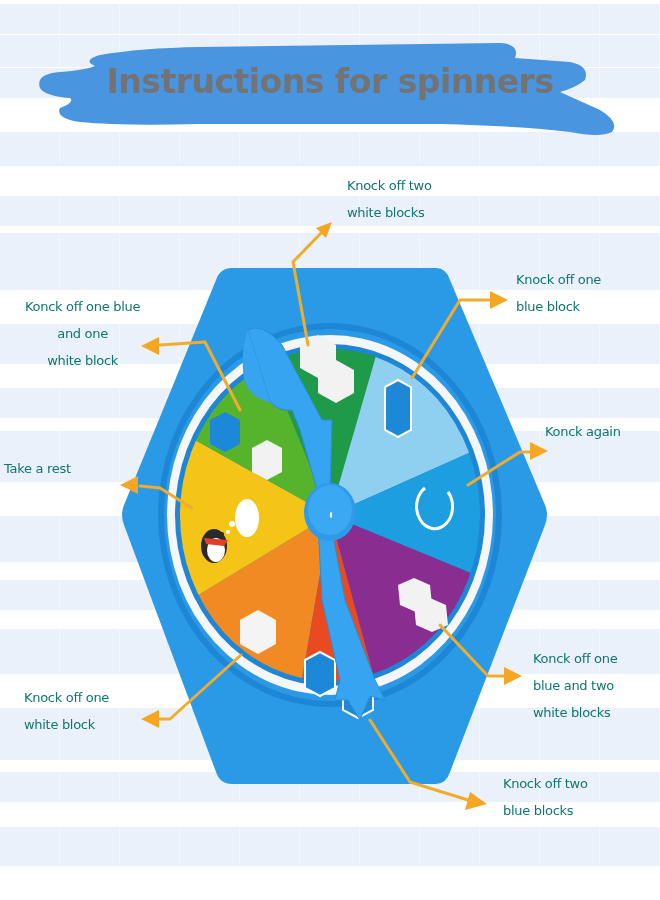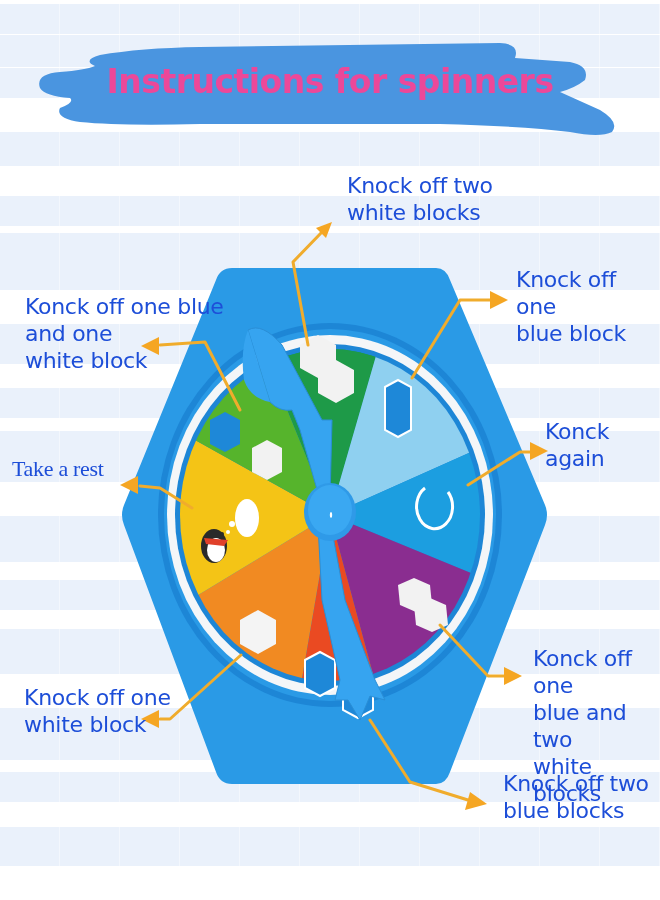--- a/index.html
+++ b/index.html
@@ -28,29 +28,29 @@
     background-image: repeating-linear-gradient(to right,
       transparent 0px, transparent 59px,
       rgba(255,255,255,0.7) 59px, rgba(255,255,255,0.7) 60px);
     opacity: 0.6;
   }
   .banner {
     position: absolute; left: 0; top: 0; width: 660px; height: 160px;
   }
   .title {
     position: absolute; left: 0; width: 660px; top: 62px;
-    text-align: center; color: #ec4899;
+    text-align: center; color: #737373;
     font-family: "DejaVu Sans", sans-serif; font-weight: bold;
     font-size: 33px; letter-spacing: -0.5px;
   }
   .spinner-svg { position: absolute; left: 0; top: 0; }
   .label {
-    position: absolute; color: #1d4ed8;
+    position: absolute; color: #0f766e;
     font-family: "DejaVu Sans", "Liberation Sans", sans-serif;
-    font-size: 22px; line-height: 27px; letter-spacing: -0.3px;
+    font-size: 13px; line-height: 27px; letter-spacing: -0.3px;
     white-space: pre-line;
   }
 </style>
 </head>
 <body>
 
 <div class="stripes"></div>
 <div class="vgrid"></div>
 
 <svg class="banner" width="660" height="160">
@@ -160,16 +160,16 @@
 <div class="label" style="left:516px; top:266px;">Knock off one
 blue block</div>
 <div class="label" style="left:545px; top:418px;">Konck again</div>
 <div class="label" style="left:533px; top:645px;">Konck off one
 blue and two
 white blocks</div>
 <div class="label" style="left:503px; top:770px;">Knock off two
 blue blocks</div>
 <div class="label" style="left:24px; top:684px;">Knock off one
 white block</div>
-<div class="label" style="left:12px; top:455px;font-family:Liberation Serif, serif;">Take a rest</div>
-<div class="label" style="left:25px; top:293px;">Konck off one blue
+<div class="label" style="left:4px; top:455px;">Take a rest</div>
+<div class="label" style="left:25px; top:293px;text-align:center;">Konck off one blue
 and one
 white block</div>
 
 </body></html>

